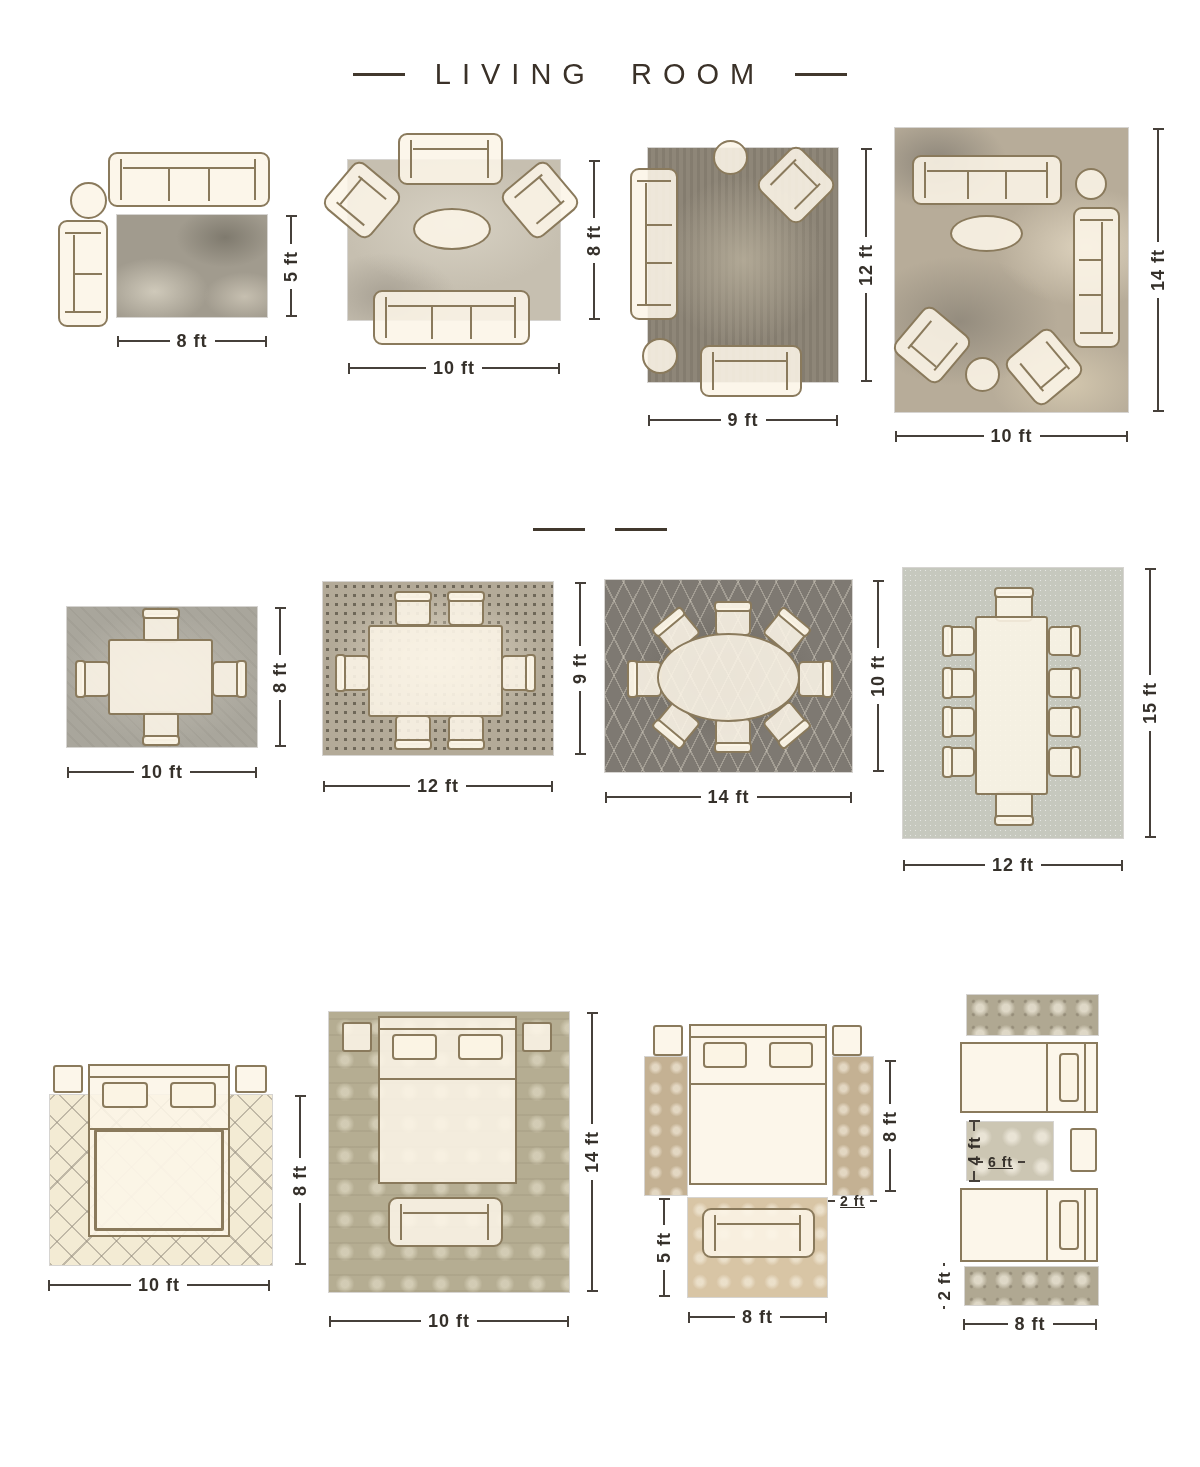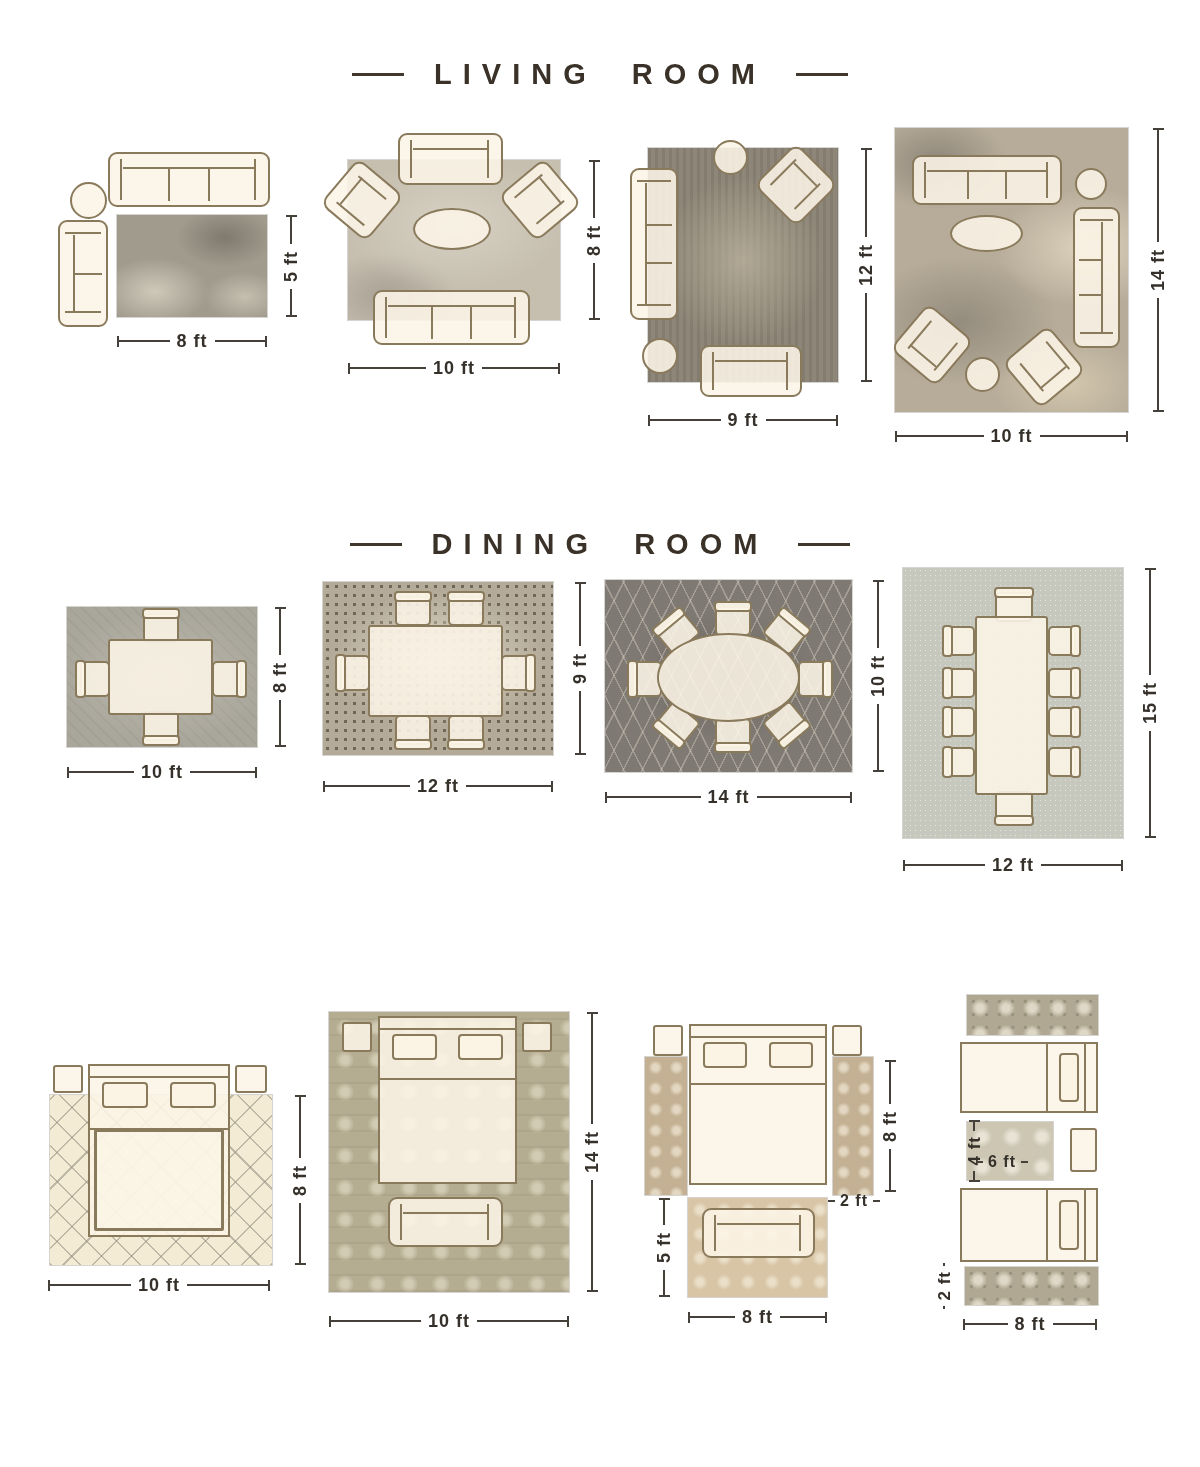--- a/index.html
+++ b/index.html
@@ -2,21 +2,21 @@
 <html><head>
 <meta charset="utf-8">
 <style>
   html,body{margin:0;padding:0;background:#fff;}
   .canvas{position:relative;width:1200px;height:1467px;background:#ffffff;overflow:hidden;
           font-family:"Liberation Sans",sans-serif;}
   .grp{position:absolute;}
   
   .sec-title{position:absolute;left:0;width:100%;display:flex;justify-content:center;align-items:center;gap:30px;}
   .sec-title .dash{width:52px;height:3px;background:#41382d;}
-  .sec-title .tx{font-size:29px;font-weight:bold;letter-spacing:11px;word-spacing:16px;color:#3a3128;white-space:nowrap;}
+  .sec-title .tx{font-size:29px;font-weight:normal;letter-spacing:11px;word-spacing:16px;color:#3a3128;white-space:nowrap;}
   
   .fx{position:absolute;box-sizing:border-box;background:rgba(252,245,231,0.88);border:2px solid #8a7a5c;}
   .round{border-radius:50%;}
   .oval{border-radius:50%;}
   .table-r{border-radius:3px;}
   .ns{border-radius:3px;}
   
   .sofa-h{border-radius:9px;background-repeat:no-repeat;background-image:
     linear-gradient(#8a7a5c,#8a7a5c),linear-gradient(#8a7a5c,#8a7a5c),linear-gradient(#8a7a5c,#8a7a5c);
     background-size:2px calc(100% - 10px),2px calc(100% - 10px),calc(100% - 26px) 2px;
@@ -125,21 +125,21 @@
   .tk{display:block;background:#46403a;}
   .dimh .tk{width:2px;height:11px;flex:0 0 auto;}
   .dimv .tk{height:2px;width:11px;flex:0 0 auto;}
   .ln{display:block;background:#46403a;}
   .dimh .ln{flex:1 1 auto;height:2px;}
   .dimv .ln{flex:1 1 auto;width:2px;}
   .lb{font-weight:bold;font-size:18px;color:#35302a;letter-spacing:1px;white-space:nowrap;line-height:1;}
   .dimh .lb{padding:0 7px;}
   .dimv .lb{writing-mode:vertical-rl;transform:rotate(180deg);padding:7px 0;}
   .dimh.compact .ln{flex:0 0 7px;}
-  .dimh.compact .lb{font-size:16px;padding:0 5px;}
+  .dimh.compact .lb{font-size:14px;padding:0 5px;text-decoration:underline;}
   .dimv.compact .lb{font-size:17px;padding:5px 0;}
 </style>
 </head>
 <body>
 
 <div class="canvas">
 
   <div class="sec-title" style="top:58px;">
     <span class="dash"></span>
     <span class="tx">LIVING ROOM</span>
@@ -233,21 +233,20 @@
       <i class="tk"></i>
         <i class="ln"></i>
         <b class="lb">14 ft</b>
         <i class="ln"></i>
         <i class="tk"></i>
     </div>
   </div>
 
   <div class="sec-title" style="top:528px;">
     <span class="dash"></span>
-    <span class="tx">DINING ROOM</span>
     <span class="dash"></span>
   </div>
 
   <div class="grp" style="left:50px;top:588px;width:270px;height:200px;">
     <div class="rug rug-gray" style="left:17px;top:19px;width:190px;height:140px;"></div>
     <div class="fx chair chair-n" style="left:93px;top:25px;width:36px;height:30px;"></div>
     <div class="fx chair chair-s" style="left:93px;top:123px;width:36px;height:30px;"></div>
     <div class="fx chair chair-w" style="left:30px;top:73px;width:30px;height:36px;"></div>
     <div class="fx chair chair-e" style="left:162px;top:73px;width:30px;height:36px;"></div>
     <div class="fx table-r" style="left:58px;top:51px;width:105px;height:76px;"></div>

